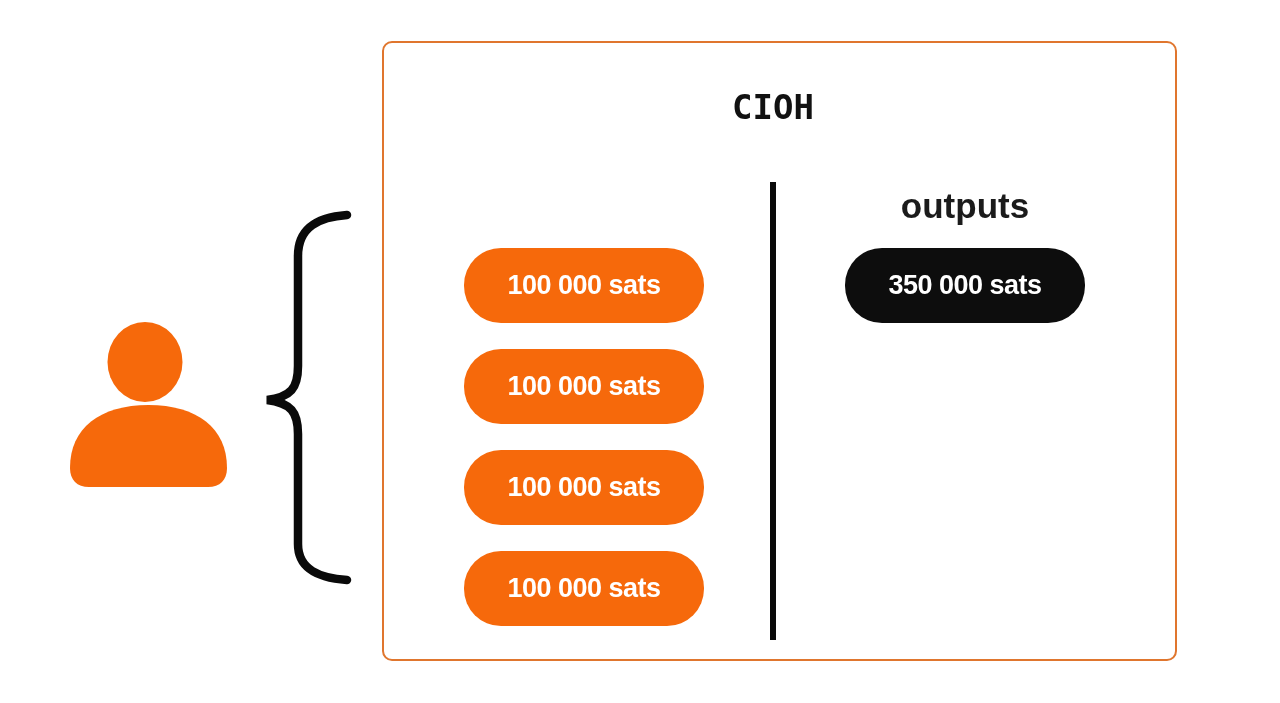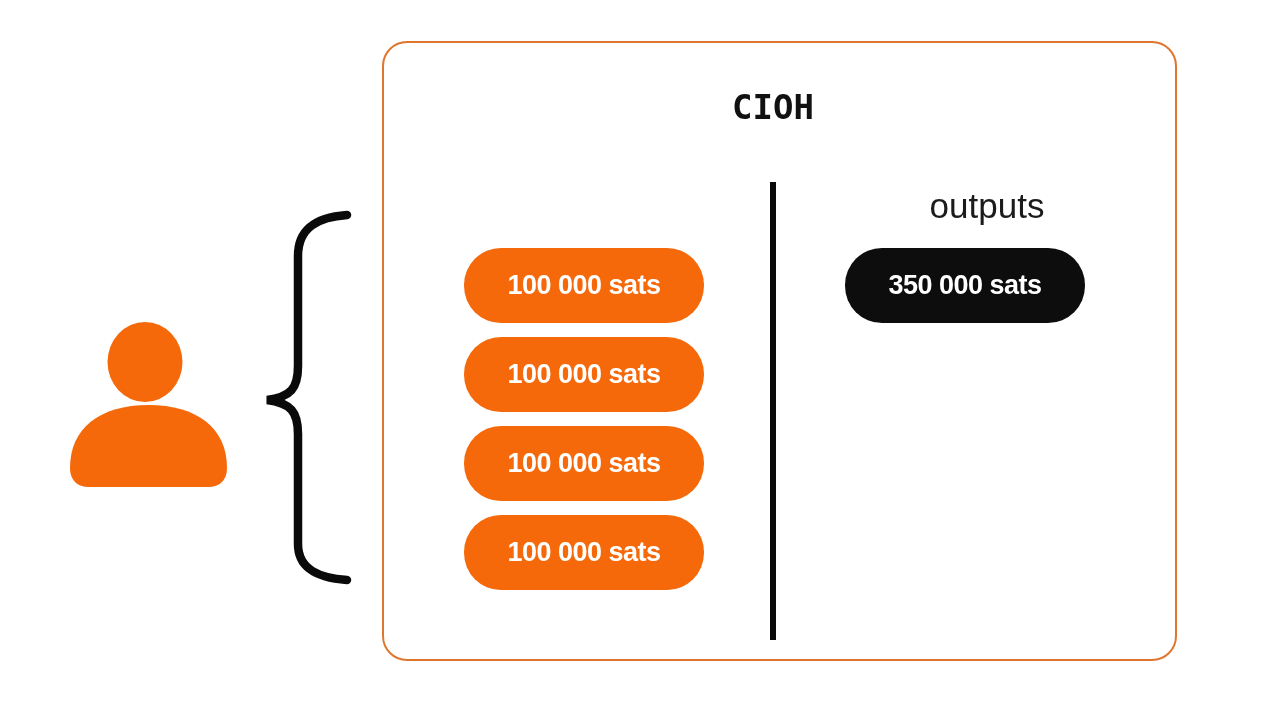--- a/index.html
+++ b/index.html
@@ -15,36 +15,36 @@
   }
   *{margin:0;padding:0;box-sizing:border-box;}
   html,body{width:1280px;height:703px;overflow:hidden;background:var(--page-bg);
     font-family:"Liberation Sans",sans-serif;}
   .canvas{position:relative;width:1280px;height:703px;background:var(--page-bg);}
 
   .person-svg{position:absolute;left:70px;top:316px;width:158px;height:172px;}
   .brace-svg{position:absolute;left:258px;top:208px;width:100px;height:378px;}
 
   .tx-box{position:absolute;left:382px;top:41px;width:795px;height:620px;
-    background:#fff;border:2px solid var(--box-border);border-radius:25px;}
+    background:#fff;border:2px solid var(--box-border);border-radius:10px;}
 
   .tx-title{position:absolute;left:0;top:44px;width:778px;text-align:center;
     font-family:"DejaVu Sans Mono",monospace;font-weight:bold;font-size:34px;
     letter-spacing:0px;color:var(--title-text);}
 
   .col-label{position:absolute;top:143px;width:240px;text-align:center;
     font-size:35px;font-weight:400;color:var(--label-text);}
   .inputs-label{left:78px;}
-  .outputs-label{left:483px;}
+  .outputs-label{left:461px;font-weight:bold;}
 
   .divider{position:absolute;left:386px;top:139px;width:6px;height:458px;
     background:var(--line);}
 
   .pill-col{position:absolute;width:240px;display:flex;flex-direction:column;}
-  .inputs-col{left:80px;top:205px;gap:14px;justify-content:center;}
+  .inputs-col{left:80px;top:205px;gap:26px;justify-content:center;}
   .outputs-col{left:461px;top:205px;gap:26px;align-items:center;}
   .pill{width:240px;height:75px;border-radius:37px;color:var(--pill-text);
     font-weight:bold;font-size:27px;letter-spacing:-0.5px;
     display:flex;align-items:center;justify-content:center;}
   .inputs-col .pill{background:var(--input-pill);}
   .outputs-col .pill{background:var(--output-pill);}
 </style>
 </head>
 <body>
 

